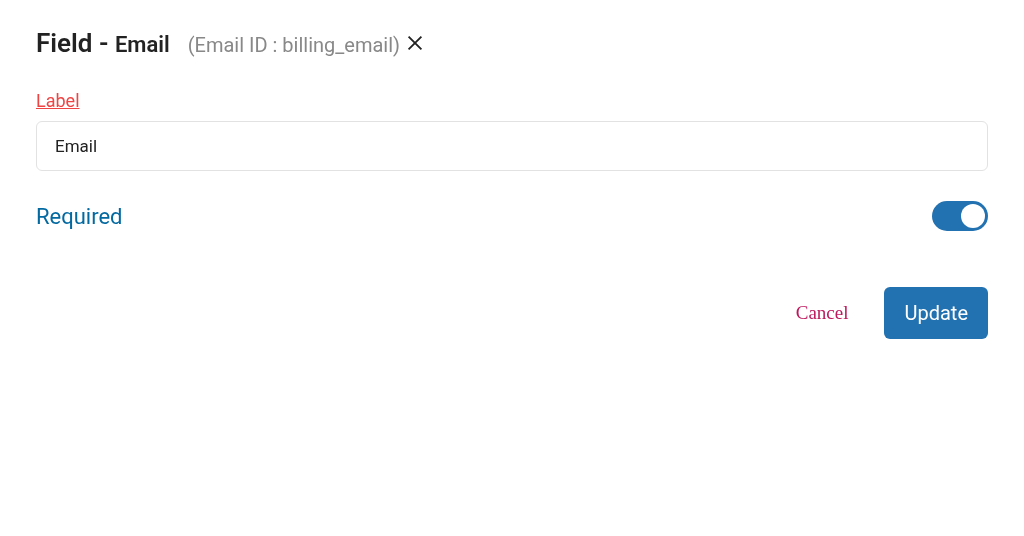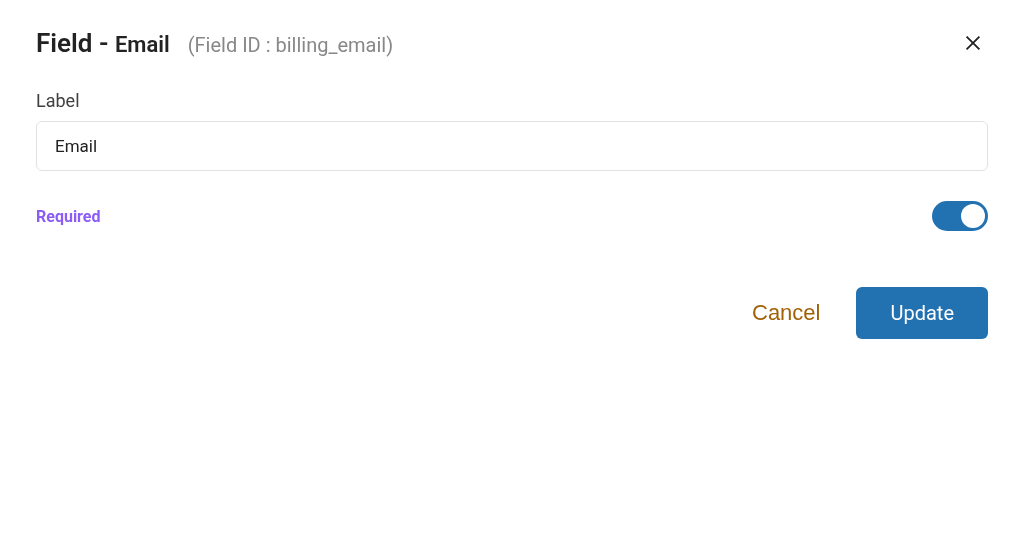--- a/index.html
+++ b/index.html
@@ -11,21 +11,21 @@
       font-family: -apple-system, BlinkMacSystemFont, "Segoe UI", Roboto, Helvetica, Arial, sans-serif;
       background: #ffffff;
       width: 1024px;
       height: 536px;
       padding: 28px 36px;
       color: #222;
     }
     .header {
       display: flex;
       align-items: center;
-      justify-content: space-between;
+      justify-content: flex-start;
       margin-bottom: 32px;
     }
     .title-group {
       display: flex;
       align-items: baseline;
       gap: 10px;
     }
     .title-main {
       font-size: 26px;
       font-weight: 600;
@@ -55,44 +55,44 @@
       height: 22px;
       stroke: #222;
       stroke-width: 2;
     }
     .form-group {
       margin-bottom: 30px;
     }
     .form-label {
       font-size: 18px;
       font-weight: 400;
-      color: #404040;
+      color: #ef4444;
       display: block;
       margin-bottom: 10px;
+      text-decoration: underline;
     }
     .form-input {
       width: 100%;
       padding: 14px 18px;
       font-size: 17px;
       border: 1px solid #e2e2e2;
       border-radius: 6px;
       color: #222;
       font-family: inherit;
       background: #fff;
     }
     .toggle-row {
       display: flex;
       align-items: center;
       justify-content: space-between;
       margin-bottom: 56px;
     }
     .toggle-label {
-      font-size: 16px;
-      color: #8b5cf6;
-      font-weight: bold;
+      font-size: 22px;
+      color: #0369a1;
     }
     .toggle {
       position: relative;
       width: 56px;
       height: 30px;
       background: #2271b1;
       border-radius: 30px;
       cursor: pointer;
       border: none;
     }
@@ -107,44 +107,44 @@
     }
     .footer {
       display: flex;
       justify-content: flex-end;
       align-items: center;
       gap: 28px;
     }
     .btn-cancel {
       background: none;
       border: none;
-      font-size: 22px;
-      color: #a16207;
+      font-size: 19px;
+      color: #be185d;
       cursor: pointer;
-      font-family: Liberation Sans, sans-serif;
+      font-family: Liberation Serif, serif;
       padding: 12px 8px;
     }
     .btn-update {
       background: #2271b1;
       border: none;
       color: #fff;
       font-size: 20px;
-      padding: 14px 34px;
+      padding: 14px 20px;
       border-radius: 6px;
       cursor: pointer;
       font-family: inherit;
     }
   </style>
 </head>
 <body>
 
 <div class="header">
   <div class="title-group">
     <span><span class="title-main">Field</span><span class="title-main"> - </span><span class="title-sub">Email</span></span>
-    <span class="title-id">(Field ID : billing_email)</span>
+    <span class="title-id">(Email ID : billing_email)</span>
   </div>
   <button class="close-btn">
     <svg viewBox="0 0 24 24" fill="none">
       <path d="M5 5 L19 19 M19 5 L5 19"></path>
     </svg>
   </button>
 </div>
 
 <div class="form-group">
   <label class="form-label">Label</label>

